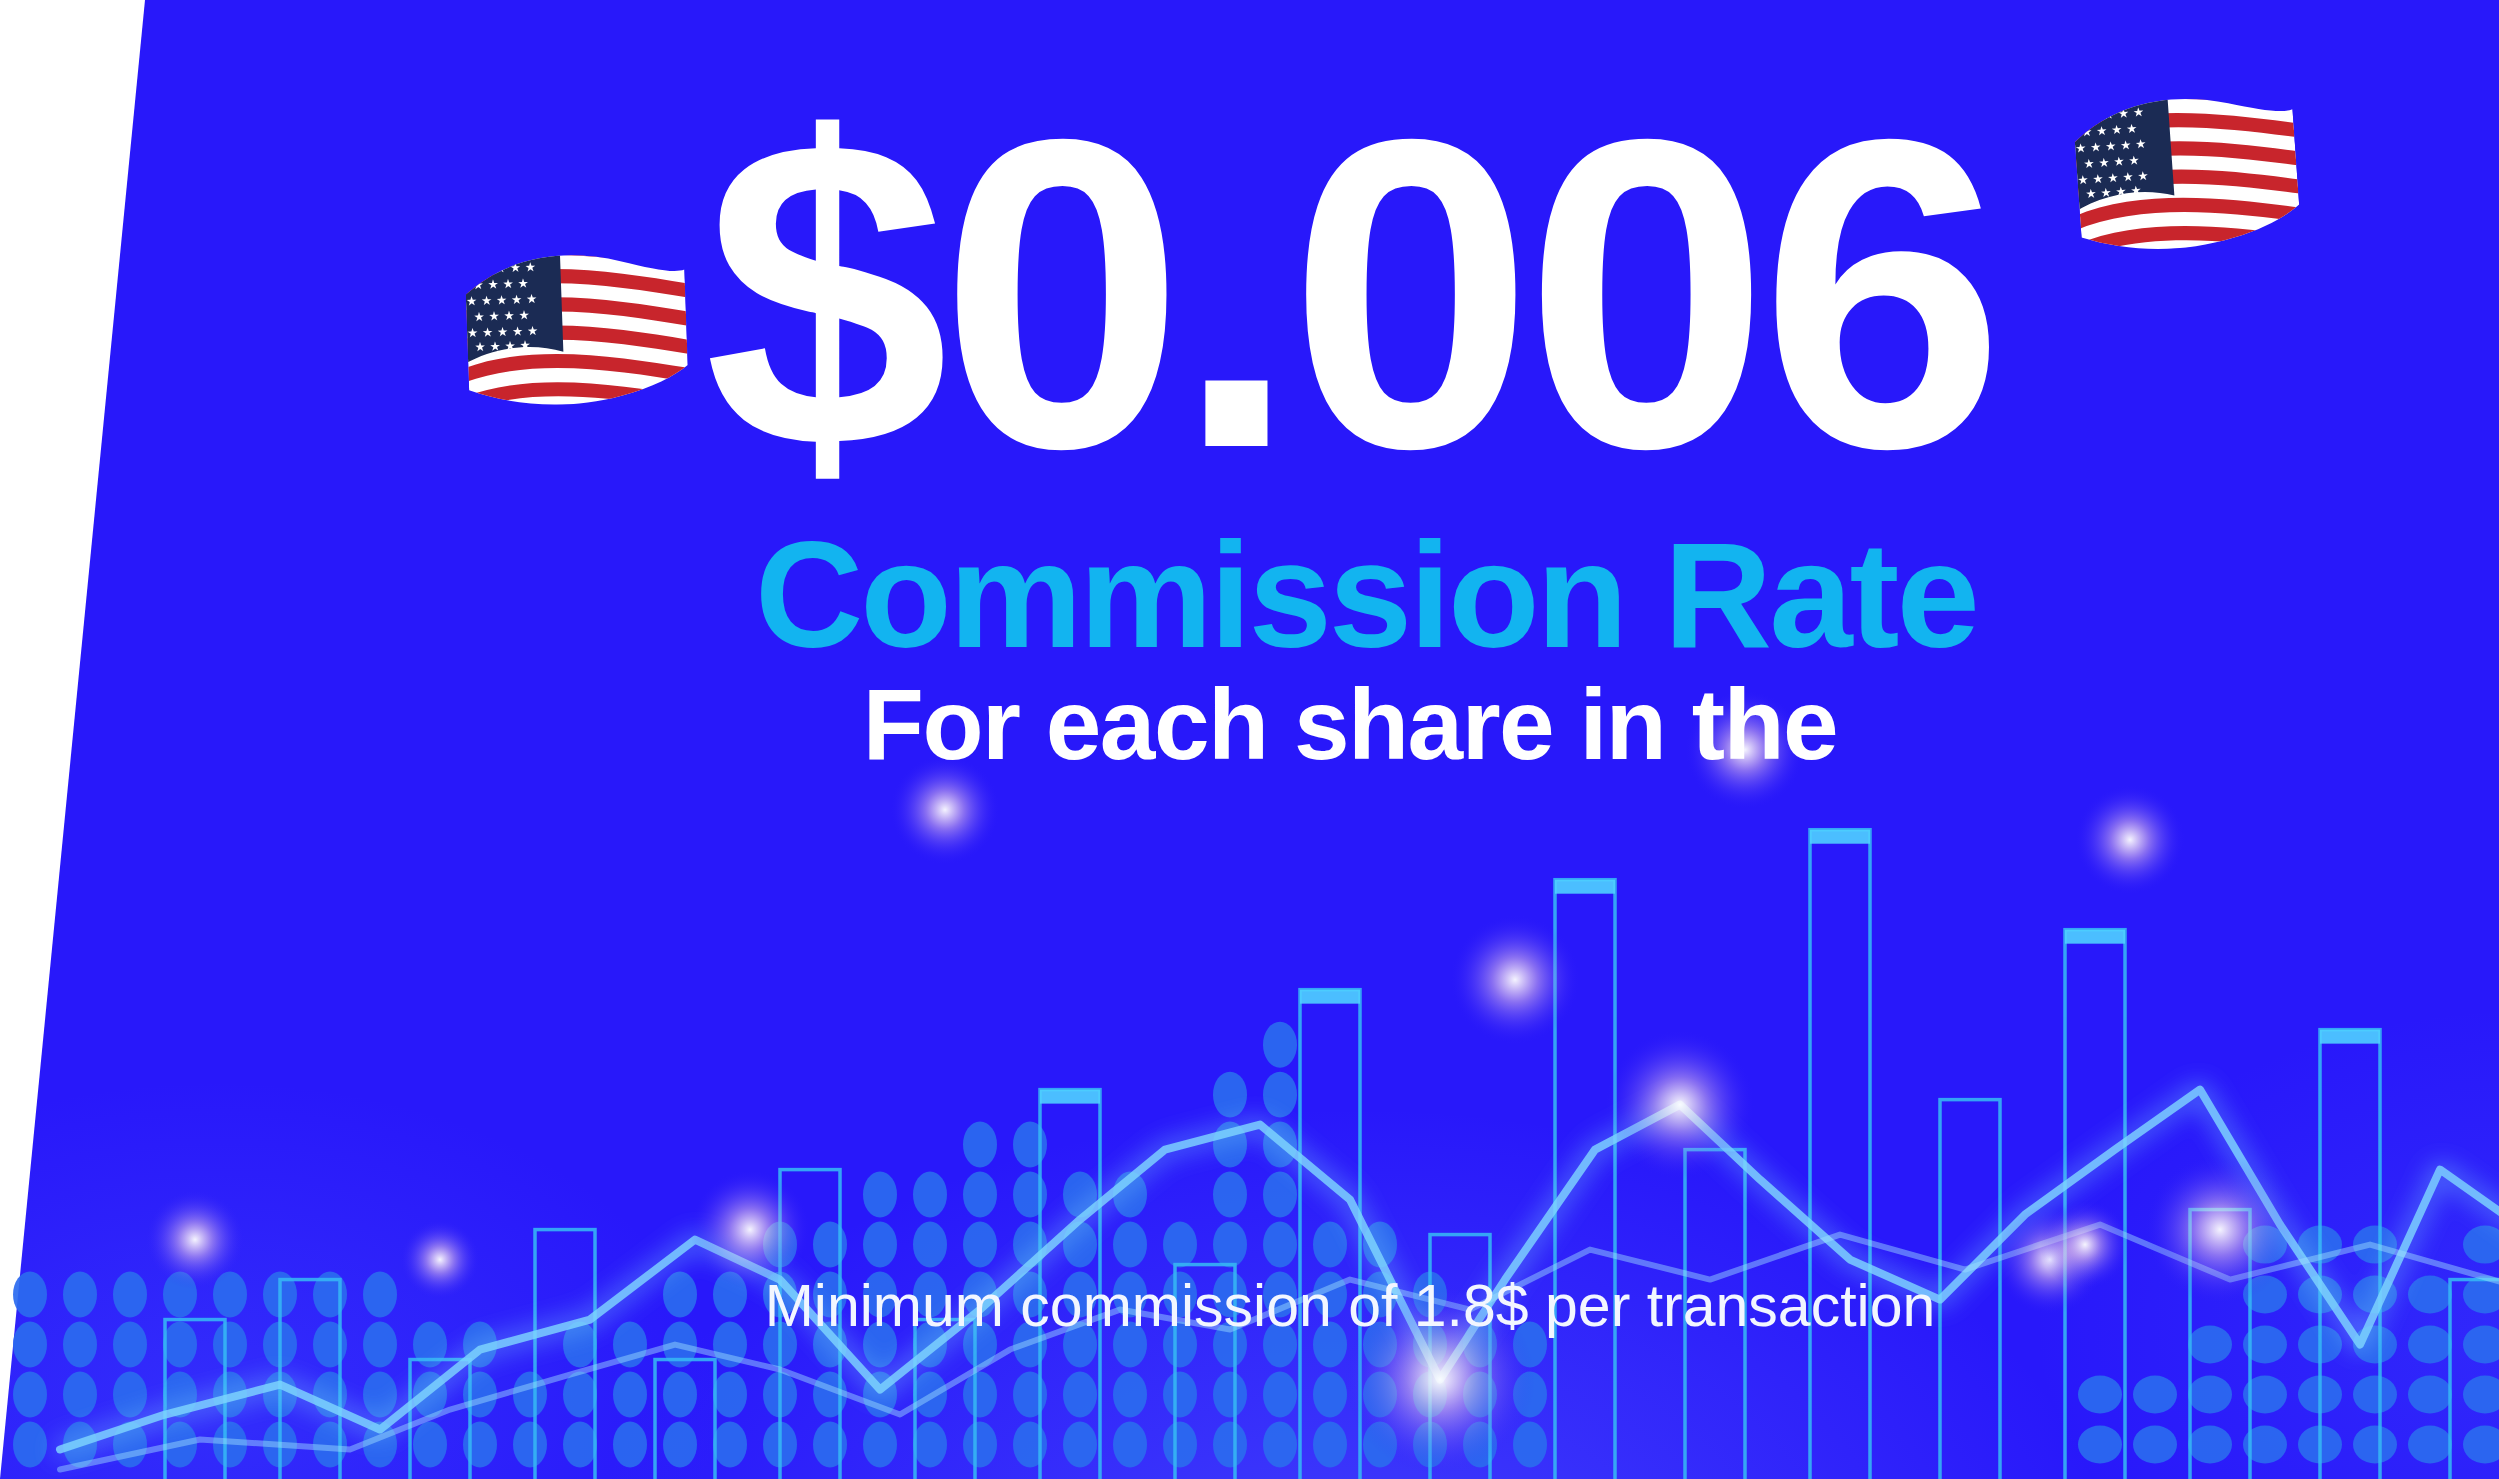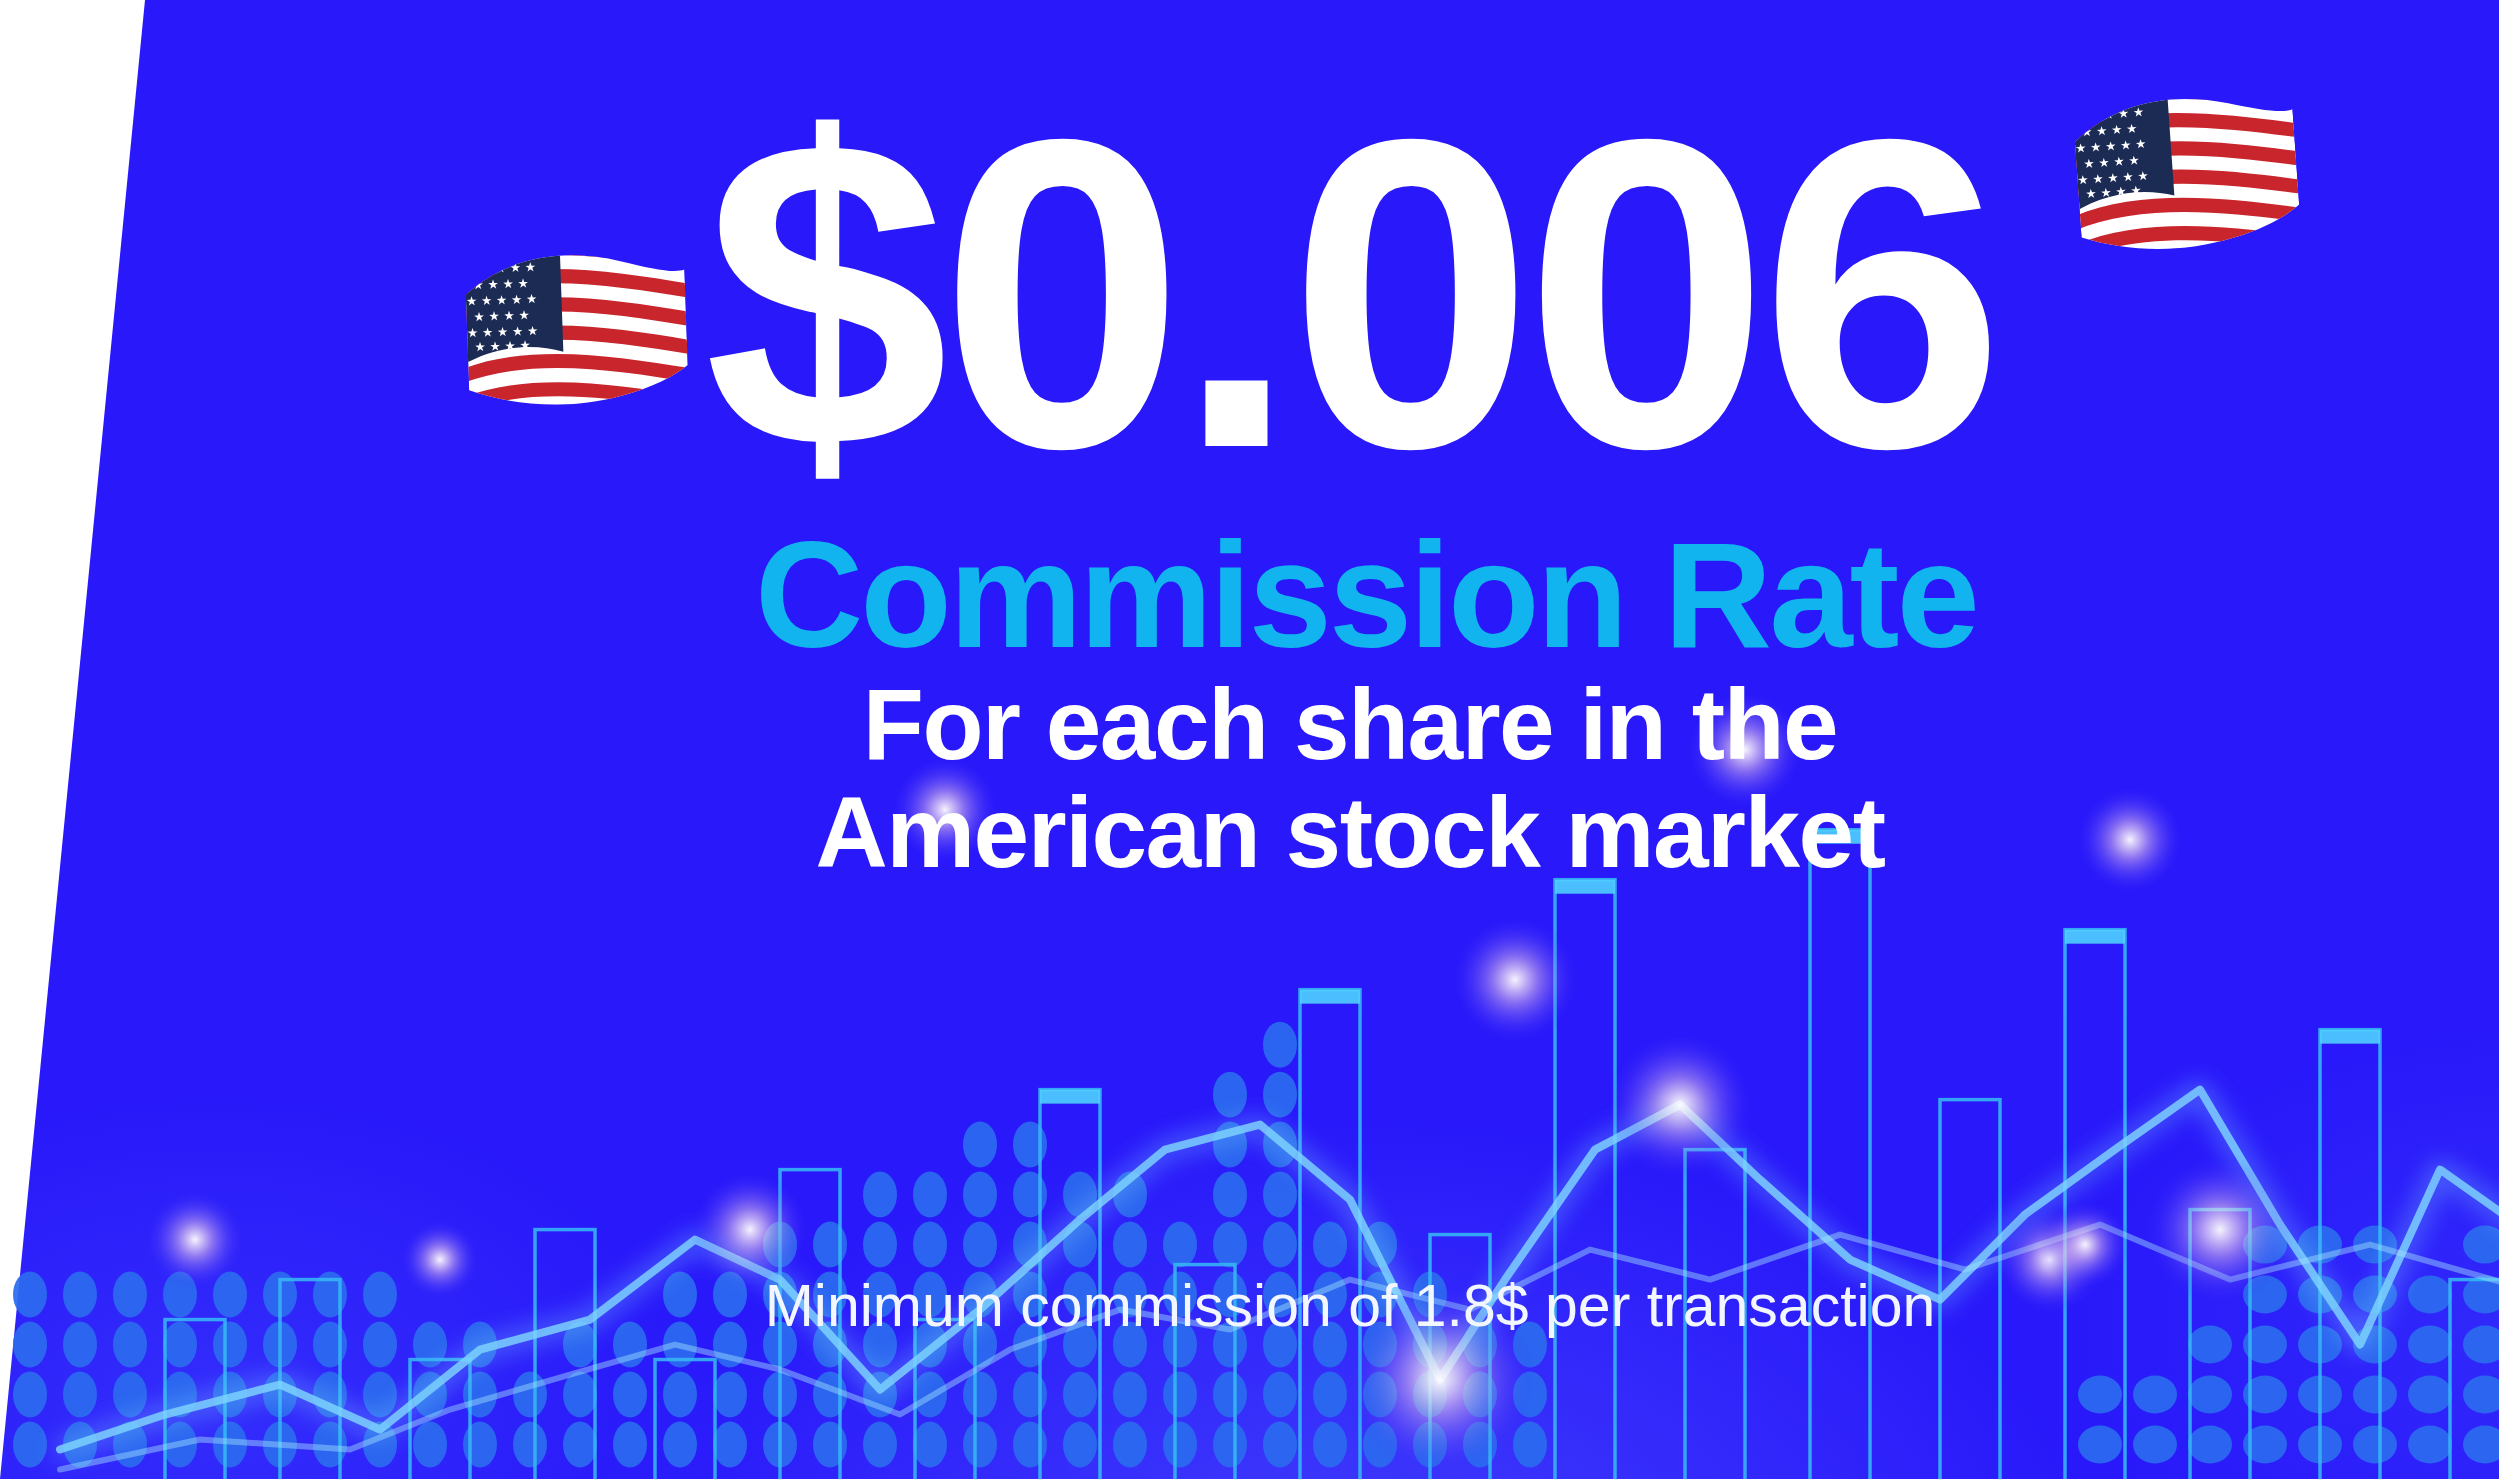--- a/index.html
+++ b/index.html
@@ -501,19 +501,18 @@
             </g>
           </g>
         </svg>
       </span>
     </div>
 
     <div class="subhead">Commission Rate</div>
 
     <div class="tagline">
       <div>For each share in the</div>
-      <div>American stock market</div>
     </div>
 
     <div class="footnote">Minimum commission of 1.8$ per transaction</div>
   </div>
 </div>
 
 
 </body></html>

